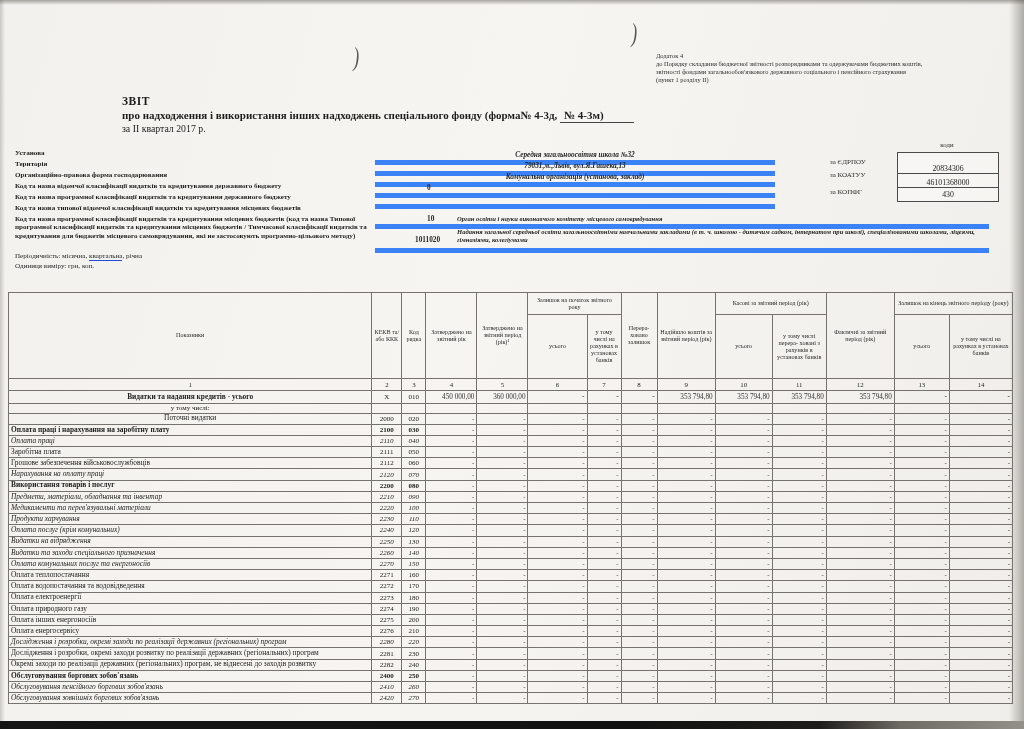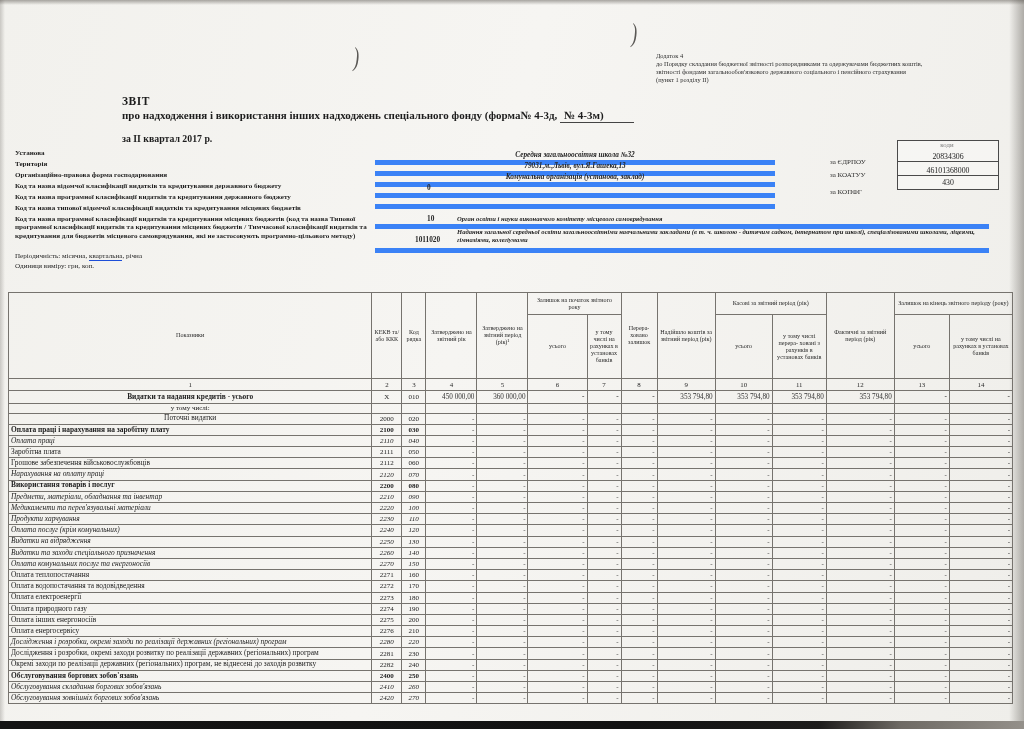--- a/index.html
+++ b/index.html
@@ -16,24 +16,24 @@
   .black-bar{left:0;bottom:0;height:8px;width:100%;
     background:linear-gradient(to right,#141414 0%,#121212 62%,#1d1c1b 80%,#6e6a64 88%,#94908a 100%)}
   .punch{font-size:27px;color:#3f3d3a;transform:rotate(7deg) scaleX(.65);opacity:.85;font-weight:400}
   
   .annotation{left:656px;top:52px;width:360px;font-size:6.4px;line-height:7.9px;color:#2f2f2f}
   
   .title{left:122px;top:95px;width:780px;color:#1d1d1d}
   .title-h{font-size:11.5px;font-weight:bold;letter-spacing:.5px}
   .title-l2{font-size:11px;font-weight:bold;margin-top:2px}
   .u-form{border-bottom:1px solid #444;padding:0 30px 1px 4px}
-  .title-l3{font-size:9.8px;font-weight:bold;margin-top:12px}
+  .title-l3{font-size:9.8px;font-weight:normal;margin-top:2px}
   
   .kody{left:897px;top:141px;width:100px;text-align:center;font-size:6.8px;color:#333}
-  .codes-box{left:897px;top:140px;width:100px;border:1px solid #4a4a4a;background:rgba(255,255,255,.35)}
+  .codes-box{left:897px;top:152px;width:100px;border:1px solid #4a4a4a;background:rgba(255,255,255,.35)}
   .codes-row{border-bottom:1px solid #4a4a4a;text-align:center;font-size:7.8px;display:flex;align-items:flex-end;justify-content:center}
   .codes-row:last-child{border-bottom:none}
   .cr1{height:20px}.cr2{height:13px}.cr3{height:13px;align-items:center}
   .code-label{left:830px;width:64px;font-size:7px;color:#2c2c2c}
   
   .info-label{left:15px;font-size:7.1px;font-weight:600;color:#1f1f1f;white-space:nowrap}
   .info-label.multi{width:362px;white-space:normal;line-height:8.4px}
   .uline{border-bottom:5px solid #3b82f6;height:10px}
   .val{left:375px;width:400px;text-align:center;font-size:7.3px;font-style:italic;font-weight:600;color:#262626}
   .val-wide{left:375px;width:614px}
@@ -593,21 +593,21 @@
         <td class="c-num">-</td>
         <td class="c-num">-</td>
         <td class="c-num">-</td>
         <td class="c-num">-</td>
         <td class="c-num">-</td>
         <td class="c-num">-</td>
         <td class="c-num">-</td>
         <td class="c-num">-</td>
       </tr>
       <tr class="tr-italic">
-        <td class="c-label">Обслуговування складання боргових зобов'язань</td>
+        <td class="c-label">Обслуговування пенсійного боргових зобов'язань</td>
         <td class="c-mid">2410</td>
         <td class="c-mid">260</td>
         <td class="c-num">-</td>
         <td class="c-num">-</td>
         <td class="c-num">-</td>
         <td class="c-num">-</td>
         <td class="c-num">-</td>
         <td class="c-num">-</td>
         <td class="c-num">-</td>
         <td class="c-num">-</td>

